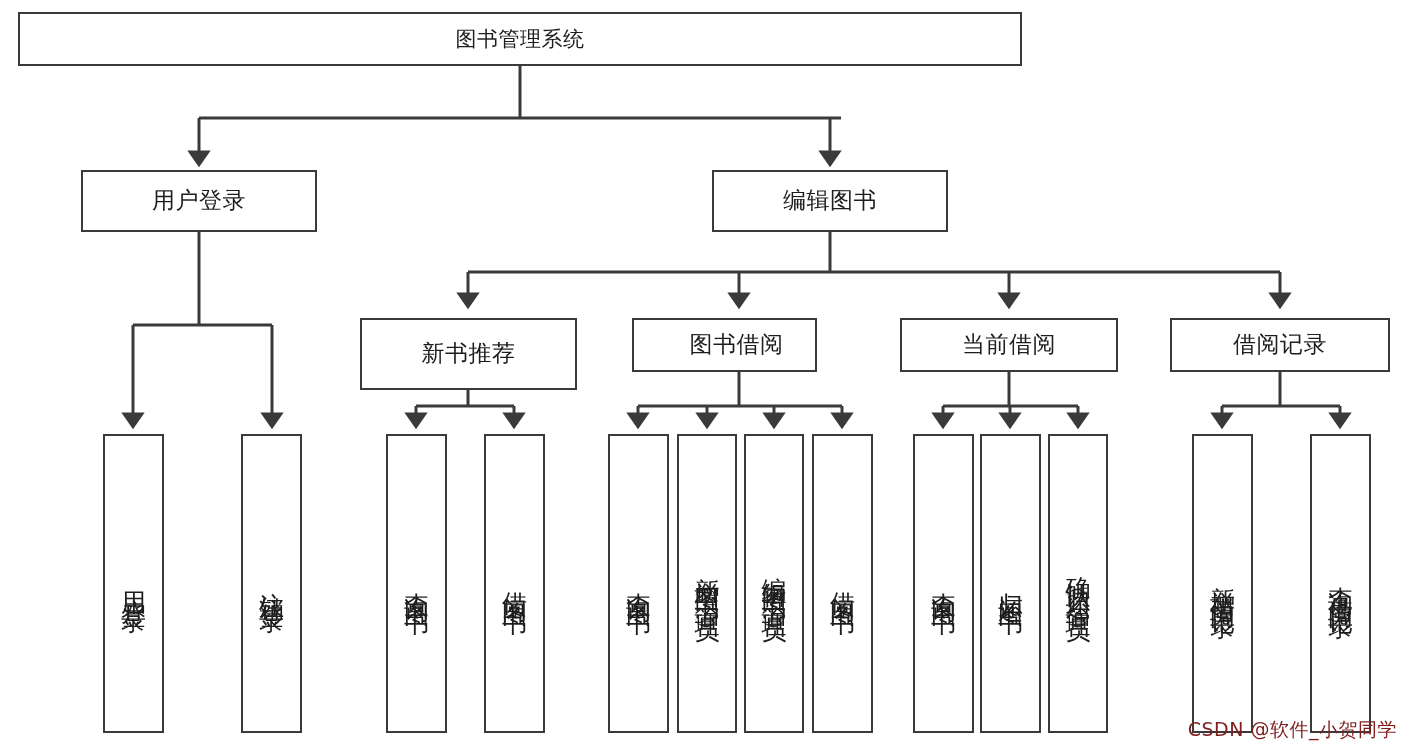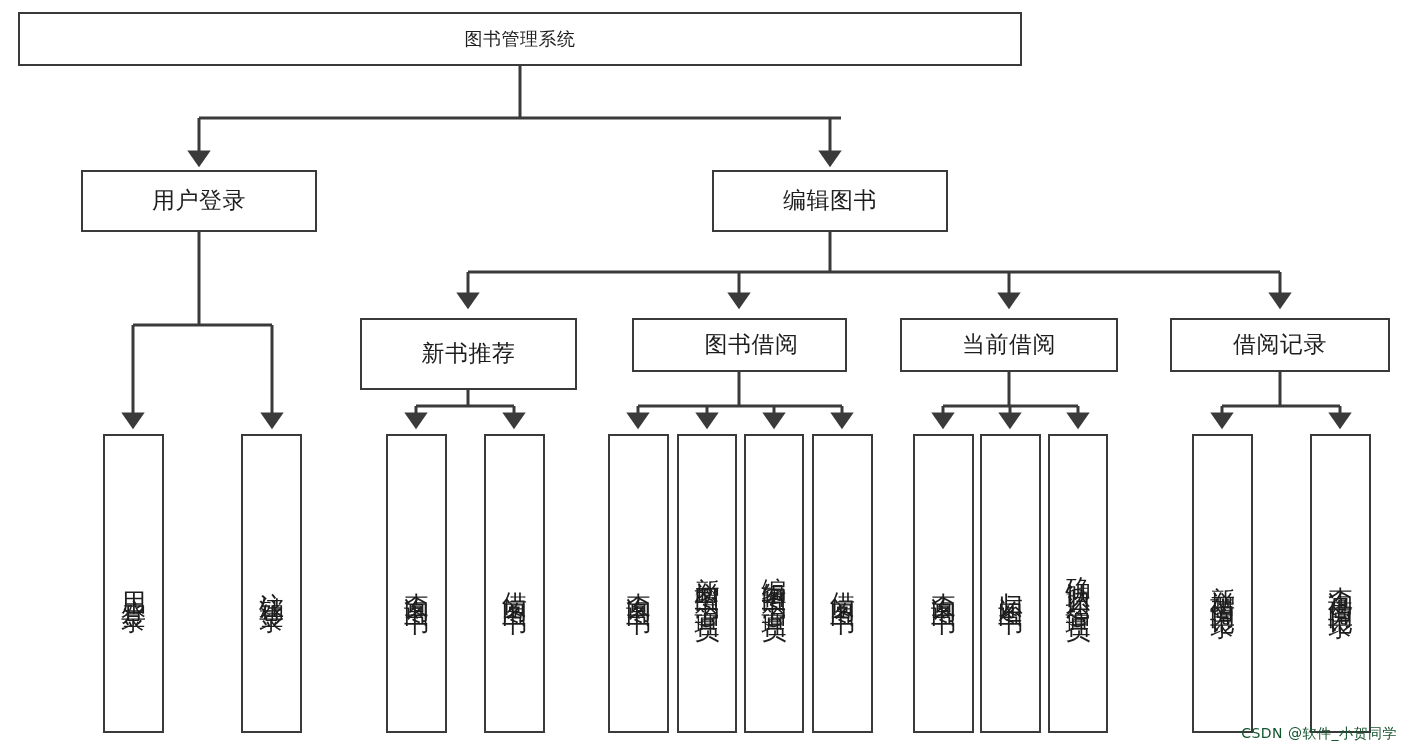--- a/index.html
+++ b/index.html
@@ -36,42 +36,42 @@
     justify-content: center;
     z-index: 2;
   }
   .node .node-label {
     color: #1d1d1d;
     line-height: 1.18;
     letter-spacing: 0.5px;
     white-space: nowrap;
   }
   .node-root .node-label {
-    font-size: 18px;
+    font-size: 21px;
   }
   .node-mid .node-label {
     font-size: 23px;
   }
   .node-leaf {
     border-width: 2.5px;
   }
   .node-leaf .node-label {
     font-size: 25px;
     writing-mode: vertical-rl;
     text-orientation: upright;
     letter-spacing: 6px;
     line-height: 1;
     max-height: 96%;
   }
   #watermark {
     position: absolute;
     right: 8px;
     bottom: 4px;
-    font-size: 14px;
-    color: #14532d;
+    font-size: 19px;
+    color: #7f1d1d;
     z-index: 5;
     white-space: nowrap;
     letter-spacing: 0.5px;
   }
 </style>
 </head>
 <body>
 
 <div id="diagram-canvas">
 
@@ -137,21 +137,21 @@
   <div class="node node-mid" style="left:81px; top:170px; width:236px; height:62px;">
     <span class="node-label">用户登录</span>
   </div>
   <div class="node node-mid" style="left:712px; top:170px; width:236px; height:62px;">
     <span class="node-label">编辑图书</span>
   </div>
 
   <div class="node node-mid" style="left:360px; top:318px; width:217px; height:72px;">
     <span class="node-label">新书推荐</span>
   </div>
-  <div class="node node-mid" style="left:632px; top:318px; width:215px; height:54px;padding-left:24px;">
+  <div class="node node-mid" style="left:632px; top:318px; width:185px; height:54px;padding-left:24px;">
     <span class="node-label">图书借阅</span>
   </div>
   <div class="node node-mid" style="left:1170px; top:318px; width:220px; height:54px;">
     <span class="node-label">借阅记录</span>
   </div>
   <div class="node node-mid" style="left:900px; top:318px; width:218px; height:54px;">
     <span class="node-label">当前借阅</span>
   </div>
 
   <div class="node node-leaf" style="left:103px; top:434px; width:61px; height:299px;">

